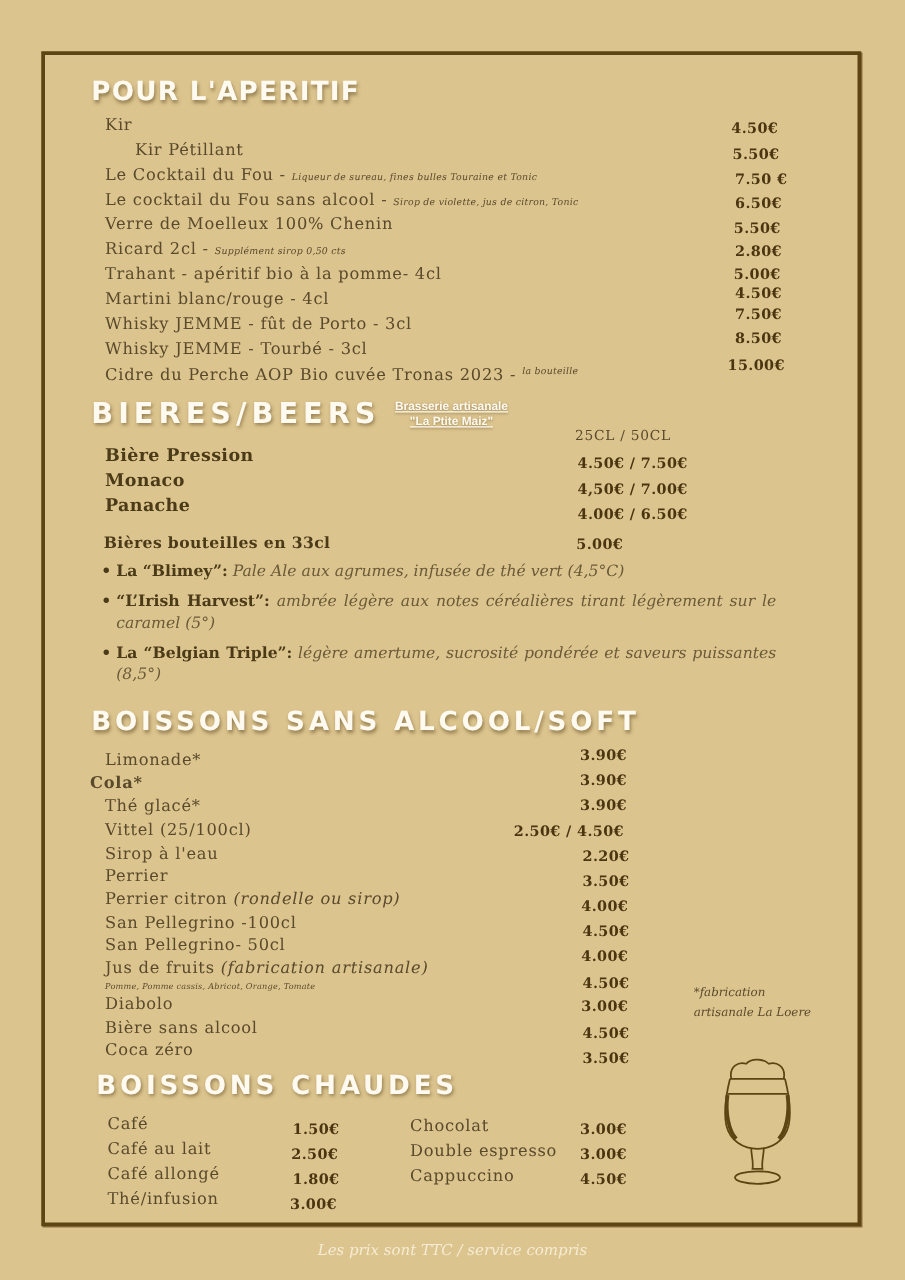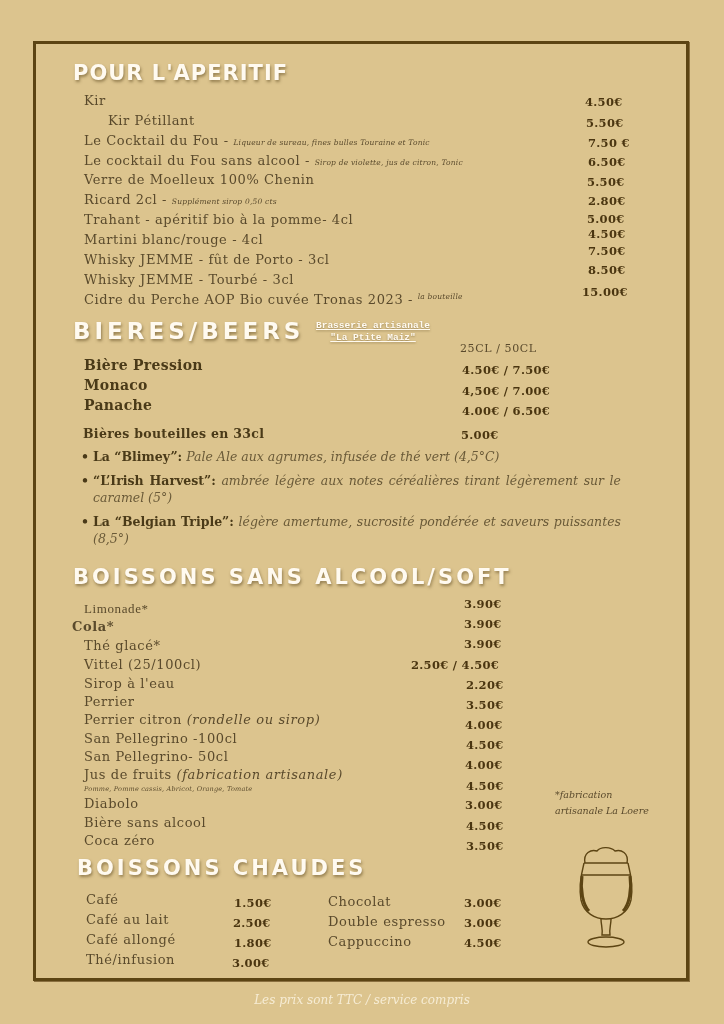--- a/index.html
+++ b/index.html
@@ -18,21 +18,21 @@
   }
   .row { position:absolute; white-space:nowrap; font-size:13px; letter-spacing:0.6px; color:#5a4a2c; }
   .price { position:absolute; white-space:nowrap; font-family:"DejaVu Serif", serif; font-weight:bold; font-size:11.5px; color:#4a3510; letter-spacing:0.3px; }
   .note { font-style:italic; font-size:7.5px; letter-spacing:0.2px; }
   .beer-name { position:absolute; font-weight:bold; font-size:14px; color:#4a3a18; letter-spacing:0.3px; }
   .bullet { position:absolute; left:93px; width:528px; font-size:12.5px; line-height:17px; text-align:justify; color:#5a4a2c; }
   .bullet b { color:#4a3a18; }
   .bullet i { color:#6a5a38; }
   .dot { position:absolute; left:-12px; top:0; font-weight:bold; color:#4a3a18; }
   .brasserie {
-    position:absolute; left:316px; top:320px; font-family:Liberation Mono, monospace; font-size:9.5px; font-weight:bold;
+    position:absolute; left:316px; top:320px; font-family:Liberation Sans, sans-serif; font-size:9.5px; font-weight:bold;
     color:#fffaf0; text-decoration:underline; text-align:center; line-height:12px; text-shadow:0 1px 2px rgba(90,70,30,0.5);
   }
   .footer {
     position:absolute; left:0; width:724px; top:993px; text-align:center; font-style:italic;
     font-size:12px; color:#f6ecd4;
   }
   .sidenote { position:absolute; left:555px; top:787px; font-style:italic; font-size:9.5px; line-height:16px; color:#5a4a2c; }
   .glass { position:absolute; left:575px; top:845px; }
 </style>
 </head>
@@ -91,21 +91,21 @@
 
 <div class="beer-name" style="left:83px;top:426px;font-size:12.5px;">Bières bouteilles en 33cl</div>
 <div class="price" style="left:461px;top:428px;">5.00€</div>
 
 <div class="bullet" style="top:448px;"><span class="dot">•</span><b>La “Blimey”:</b> <i>Pale Ale aux agrumes, infusée de thé vert (4,5°C)</i></div>
 <div class="bullet" style="top:472px;"><span class="dot">•</span><b>“L’Irish Harvest”:</b> <i>ambrée légère aux notes céréalières tirant légèrement sur le caramel (5°)</i></div>
 <div class="bullet" style="top:513px;"><span class="dot">•</span><b>La “Belgian Triple”:</b> <i>légère amertume, sucrosité pondérée et saveurs puissantes (8,5°)</i></div>
 
 <div class="h" style="left:73px;top:565px;font-size:21px;letter-spacing:3px;">BOISSONS SANS ALCOOL/SOFT</div>
 
-<div class="row" style="left:84px;top:601px;font-family:Liberation Serif, serif;">Limonade*</div>
+<div class="row" style="left:84px;top:601px;">Limonade*</div>
 <div class="price" style="left:464px;top:597px;">3.90€</div>
 <div class="row" style="left:72px;top:619px;font-weight:bold;">Cola*</div>
 <div class="price" style="left:464px;top:617px;">3.90€</div>
 <div class="row" style="left:84px;top:638px;">Thé glacé*</div>
 <div class="price" style="left:464px;top:637px;">3.90€</div>
 <div class="row" style="left:84px;top:657px;">Vittel (25/100cl)</div>
 <div class="price" style="left:411px;top:658px;">2.50€ / 4.50€</div>
 <div class="row" style="left:84px;top:676px;">Sirop à l'eau</div>
 <div class="price" style="left:466px;top:678px;">2.20€</div>
 <div class="row" style="left:84px;top:694px;">Perrier</div>

